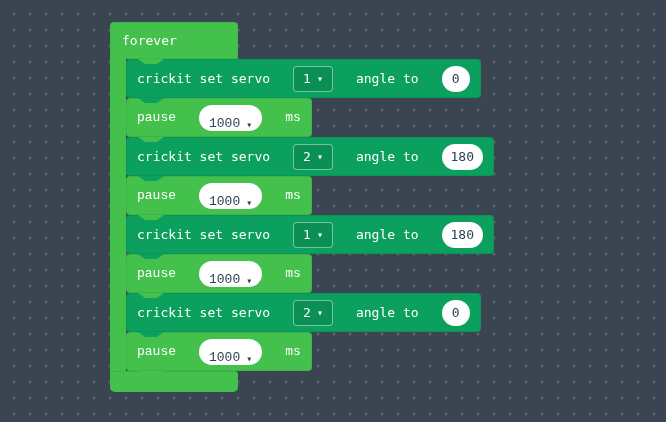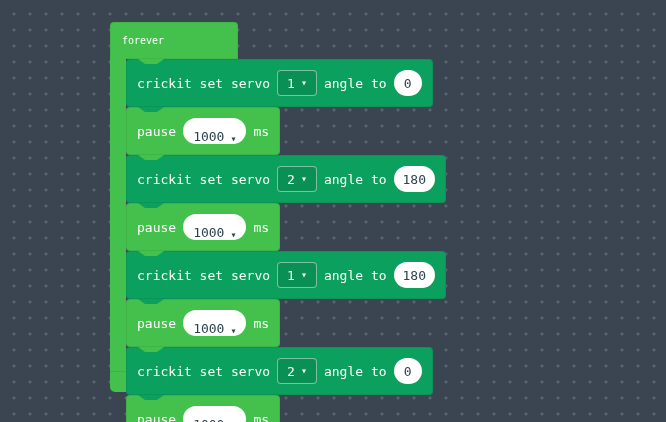--- a/index.html
+++ b/index.html
@@ -22,21 +22,21 @@
     background-position:6px 6px;
     font-family:"DejaVu Sans Mono", monospace;
   }
   
   .forever-header{
     position:absolute;left:110px;top:22px;width:128px;height:37px;
     background:var(--green);
     border-radius:4px 4px 0 0;
     display:flex;align-items:center;
     padding:0 0 0 12px;box-sizing:border-box;
-    color:var(--block-text);font-size:10px;
+    color:var(--block-text);font-size:13px;
     box-shadow:inset 0 0 0 1px rgba(0,0,0,0.06);
   }
   .forever-header::after{
     content:'';position:absolute;left:28px;top:100%;width:26px;height:5px;
     background:var(--green);
     clip-path:polygon(0 0,100% 0,73% 100%,27% 100%);
     z-index:5;
   }
   .forever-bar{
     position:absolute;left:110px;top:58px;width:16px;height:314px;
@@ -48,35 +48,35 @@
     border-radius:0 3px 5px 5px;
     box-shadow:inset 0 1px 0 rgba(0,0,0,0.08);
   }
   
   .stack{
     position:absolute;left:126px;top:59px;
     display:flex;flex-direction:column;align-items:flex-start;
   }
   .block{
     position:relative;
-    height:48px;width:max-content;
-    display:flex;align-items:center;gap:7px;
+    height:39px;width:max-content;
+    display:flex;align-items:center;gap:23px;
     padding:0 11px;box-sizing:border-box;
     border-radius:4px;
     color:var(--block-text);font-size:13px;
     box-shadow:inset 0 0 0 1px rgba(0,0,0,0.07);
   }
   .block::after{
     content:'';position:absolute;left:12px;top:100%;width:26px;height:5px;
     background:inherit;
     clip-path:polygon(0 0,100% 0,73% 100%,27% 100%);
     z-index:5;
   }
   .block.crickit{background:var(--teal);}
-  .block.pause{background:var(--green);}
+  .block.pause{background:var(--green);font-family:Liberation Mono, monospace;}
   .lbl{white-space:pre;}
   
   .dropdown{
     display:inline-flex;align-items:center;gap:6px;
     height:26px;padding:0 9px;box-sizing:border-box;
     border-radius:4px;
     background:rgba(0,0,0,0.10);
     border:1px solid rgba(255,255,255,0.45);
     cursor:pointer;
   }

